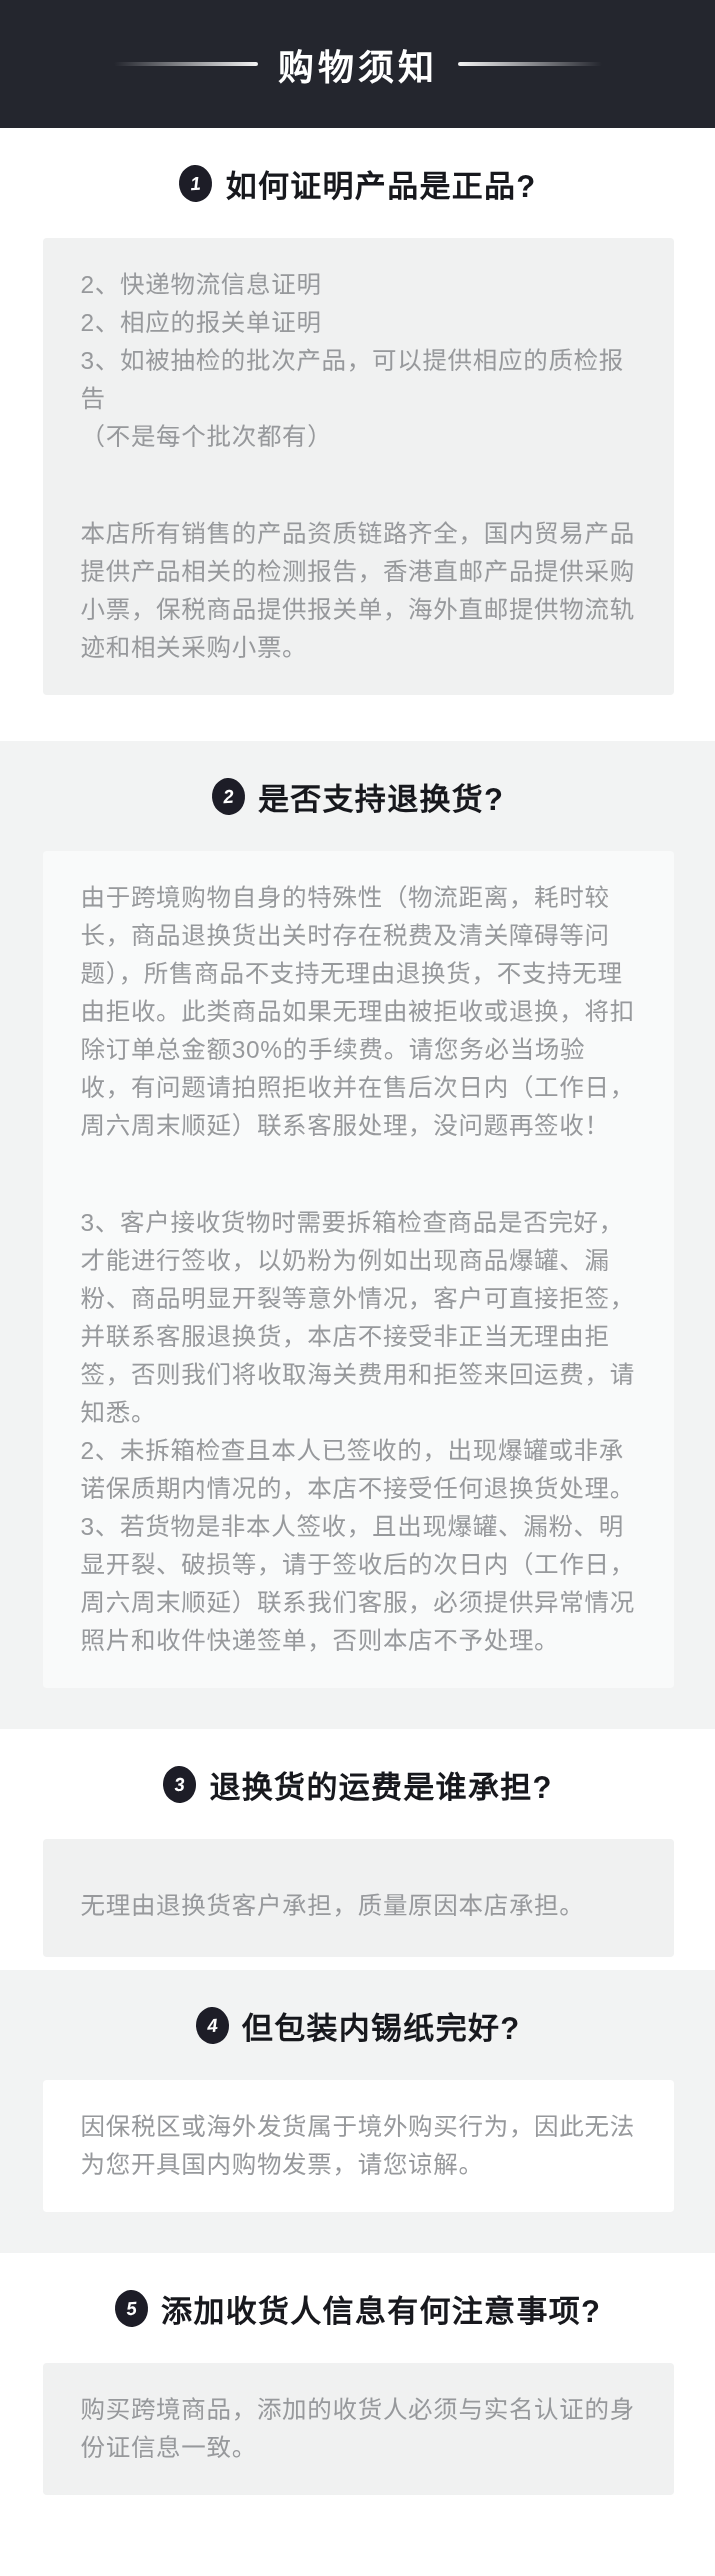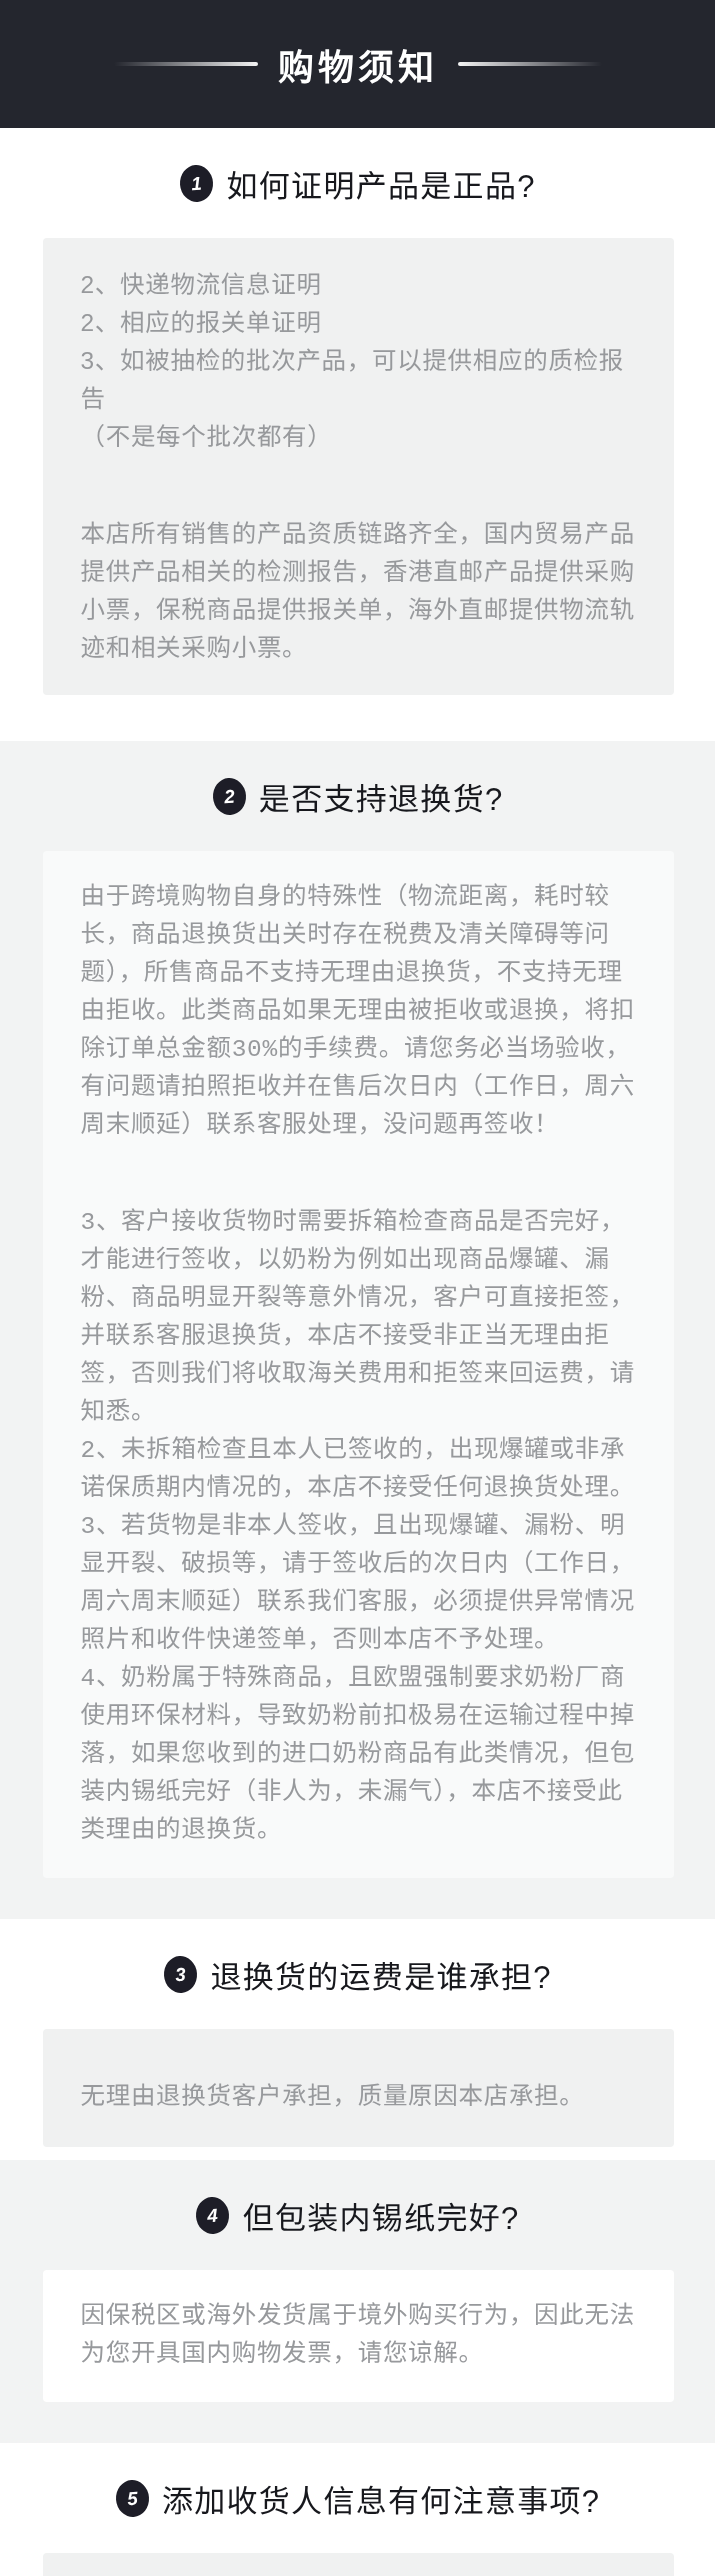--- a/index.html
+++ b/index.html
@@ -65,21 +65,21 @@
     font-style:italic;
     display:flex;
     align-items:center;
     justify-content:center;
     flex:0 0 auto;
     transform:rotate(-4deg);
   }
   .section-title{
     margin:0;
     font-size:31px;
-    font-weight:400;
+    font-weight:700;
     color:var(--heading-color);
     letter-spacing:1.3px;
     white-space:nowrap;
   }
   .content-box{
     width:631px;
     margin:0 auto;
     box-sizing:border-box;
     padding:28px 38px;
     border-radius:4px;
@@ -94,21 +94,21 @@
     line-height:38px;
     letter-spacing:0.7px;
     color:var(--body-color);
     white-space:pre-line;
     text-align:left;
   }
   .content-box p.gap-top{margin-top:59px;}
   .mb-70{margin-bottom:46px;}
   .mb-20{margin-bottom:13.3px;}
   .mb-72{margin-bottom:48px;}
-  .section--alt .section-body-pad{padding-bottom:41px;font-family:Liberation Mono, monospace;}
+  .section--alt .section-body-pad{padding-bottom:41px;}
 </style>
 </head>
 <body>
 
 <header class="banner">
   <span class="banner-line left"></span>
   <h1 class="banner-title">购物须知</h1>
   <span class="banner-line right"></span>
 </header>
 
@@ -130,21 +130,20 @@
   <div class="section-header">
     <span class="badge">2</span>
     <h2 class="section-title">是否支持退换货?</h2>
   </div>
   <div class="section-body-pad">
     <div class="content-box box-light">
       <p>由于跨境购物自身的特殊性（物流距离，耗时较长，商品退换货出关时存在税费及清关障碍等问题），所售商品不支持无理由退换货，不支持无理由拒收。此类商品如果无理由被拒收或退换，将扣除订单总金额30%的手续费。请您务必当场验收，有问题请拍照拒收并在售后次日内（工作日，周六周末顺延）联系客服处理，没问题再签收！</p>
       <p class="gap-top">3、客户接收货物时需要拆箱检查商品是否完好，才能进行签收，以奶粉为例如出现商品爆罐、漏粉、商品明显开裂等意外情况，客户可直接拒签，并联系客服退换货，本店不接受非正当无理由拒签，否则我们将收取海关费用和拒签来回运费，请知悉。</p>
       <p>2、未拆箱检查且本人已签收的，出现爆罐或非承诺保质期内情况的，本店不接受任何退换货处理。</p>
       <p>3、若货物是非本人签收，且出现爆罐、漏粉、明显开裂、破损等，请于签收后的次日内（工作日，周六周末顺延）联系我们客服，必须提供异常情况照片和收件快递签单，否则本店不予处理。</p>
-      <p>4、奶粉属于特殊商品，且欧盟强制要求奶粉厂商使用环保材料，导致奶粉前扣极易在运输过程中掉落，如果您收到的进口奶粉商品有此类情况，但包装内锡纸完好（非人为，未漏气），本店不接受此类理由的退换货。</p>
     </div>
   </div>
 </section>
 
 <section class="section">
   <div class="section-header">
     <span class="badge">3</span>
     <h2 class="section-title">退换货的运费是谁承担?</h2>
   </div>
   <div class="content-box box-gray pad-tall mb-20">

